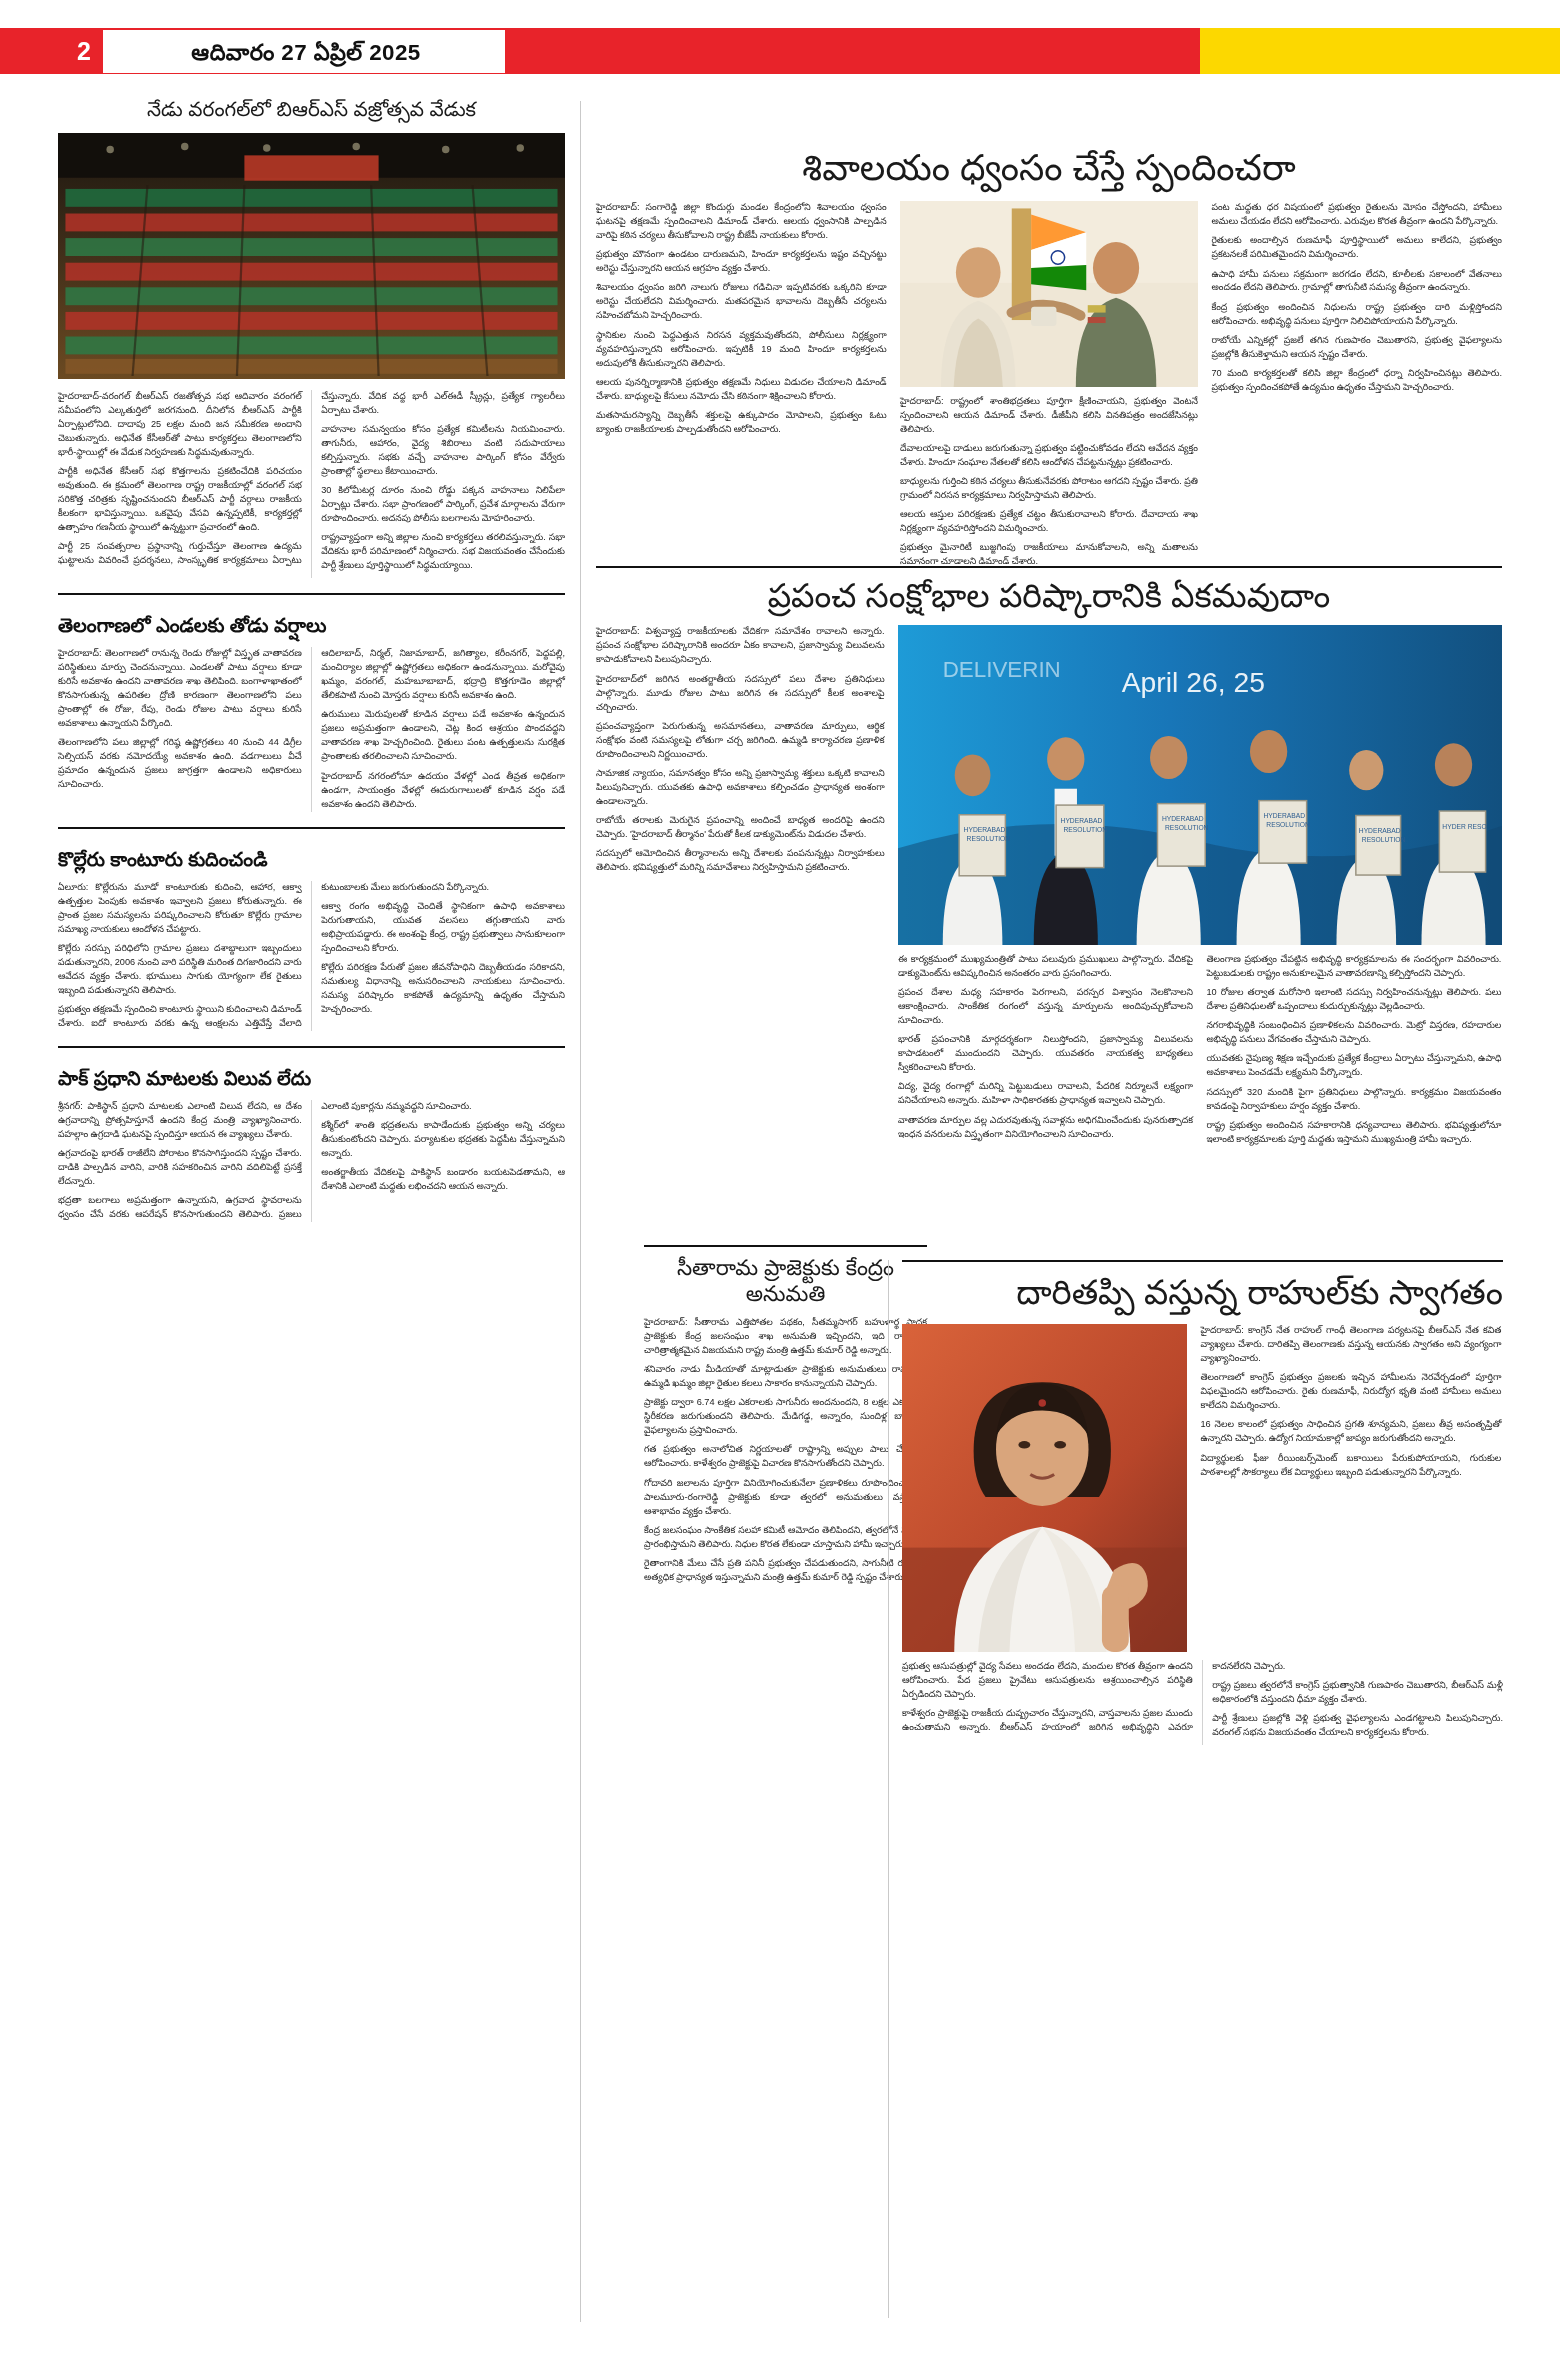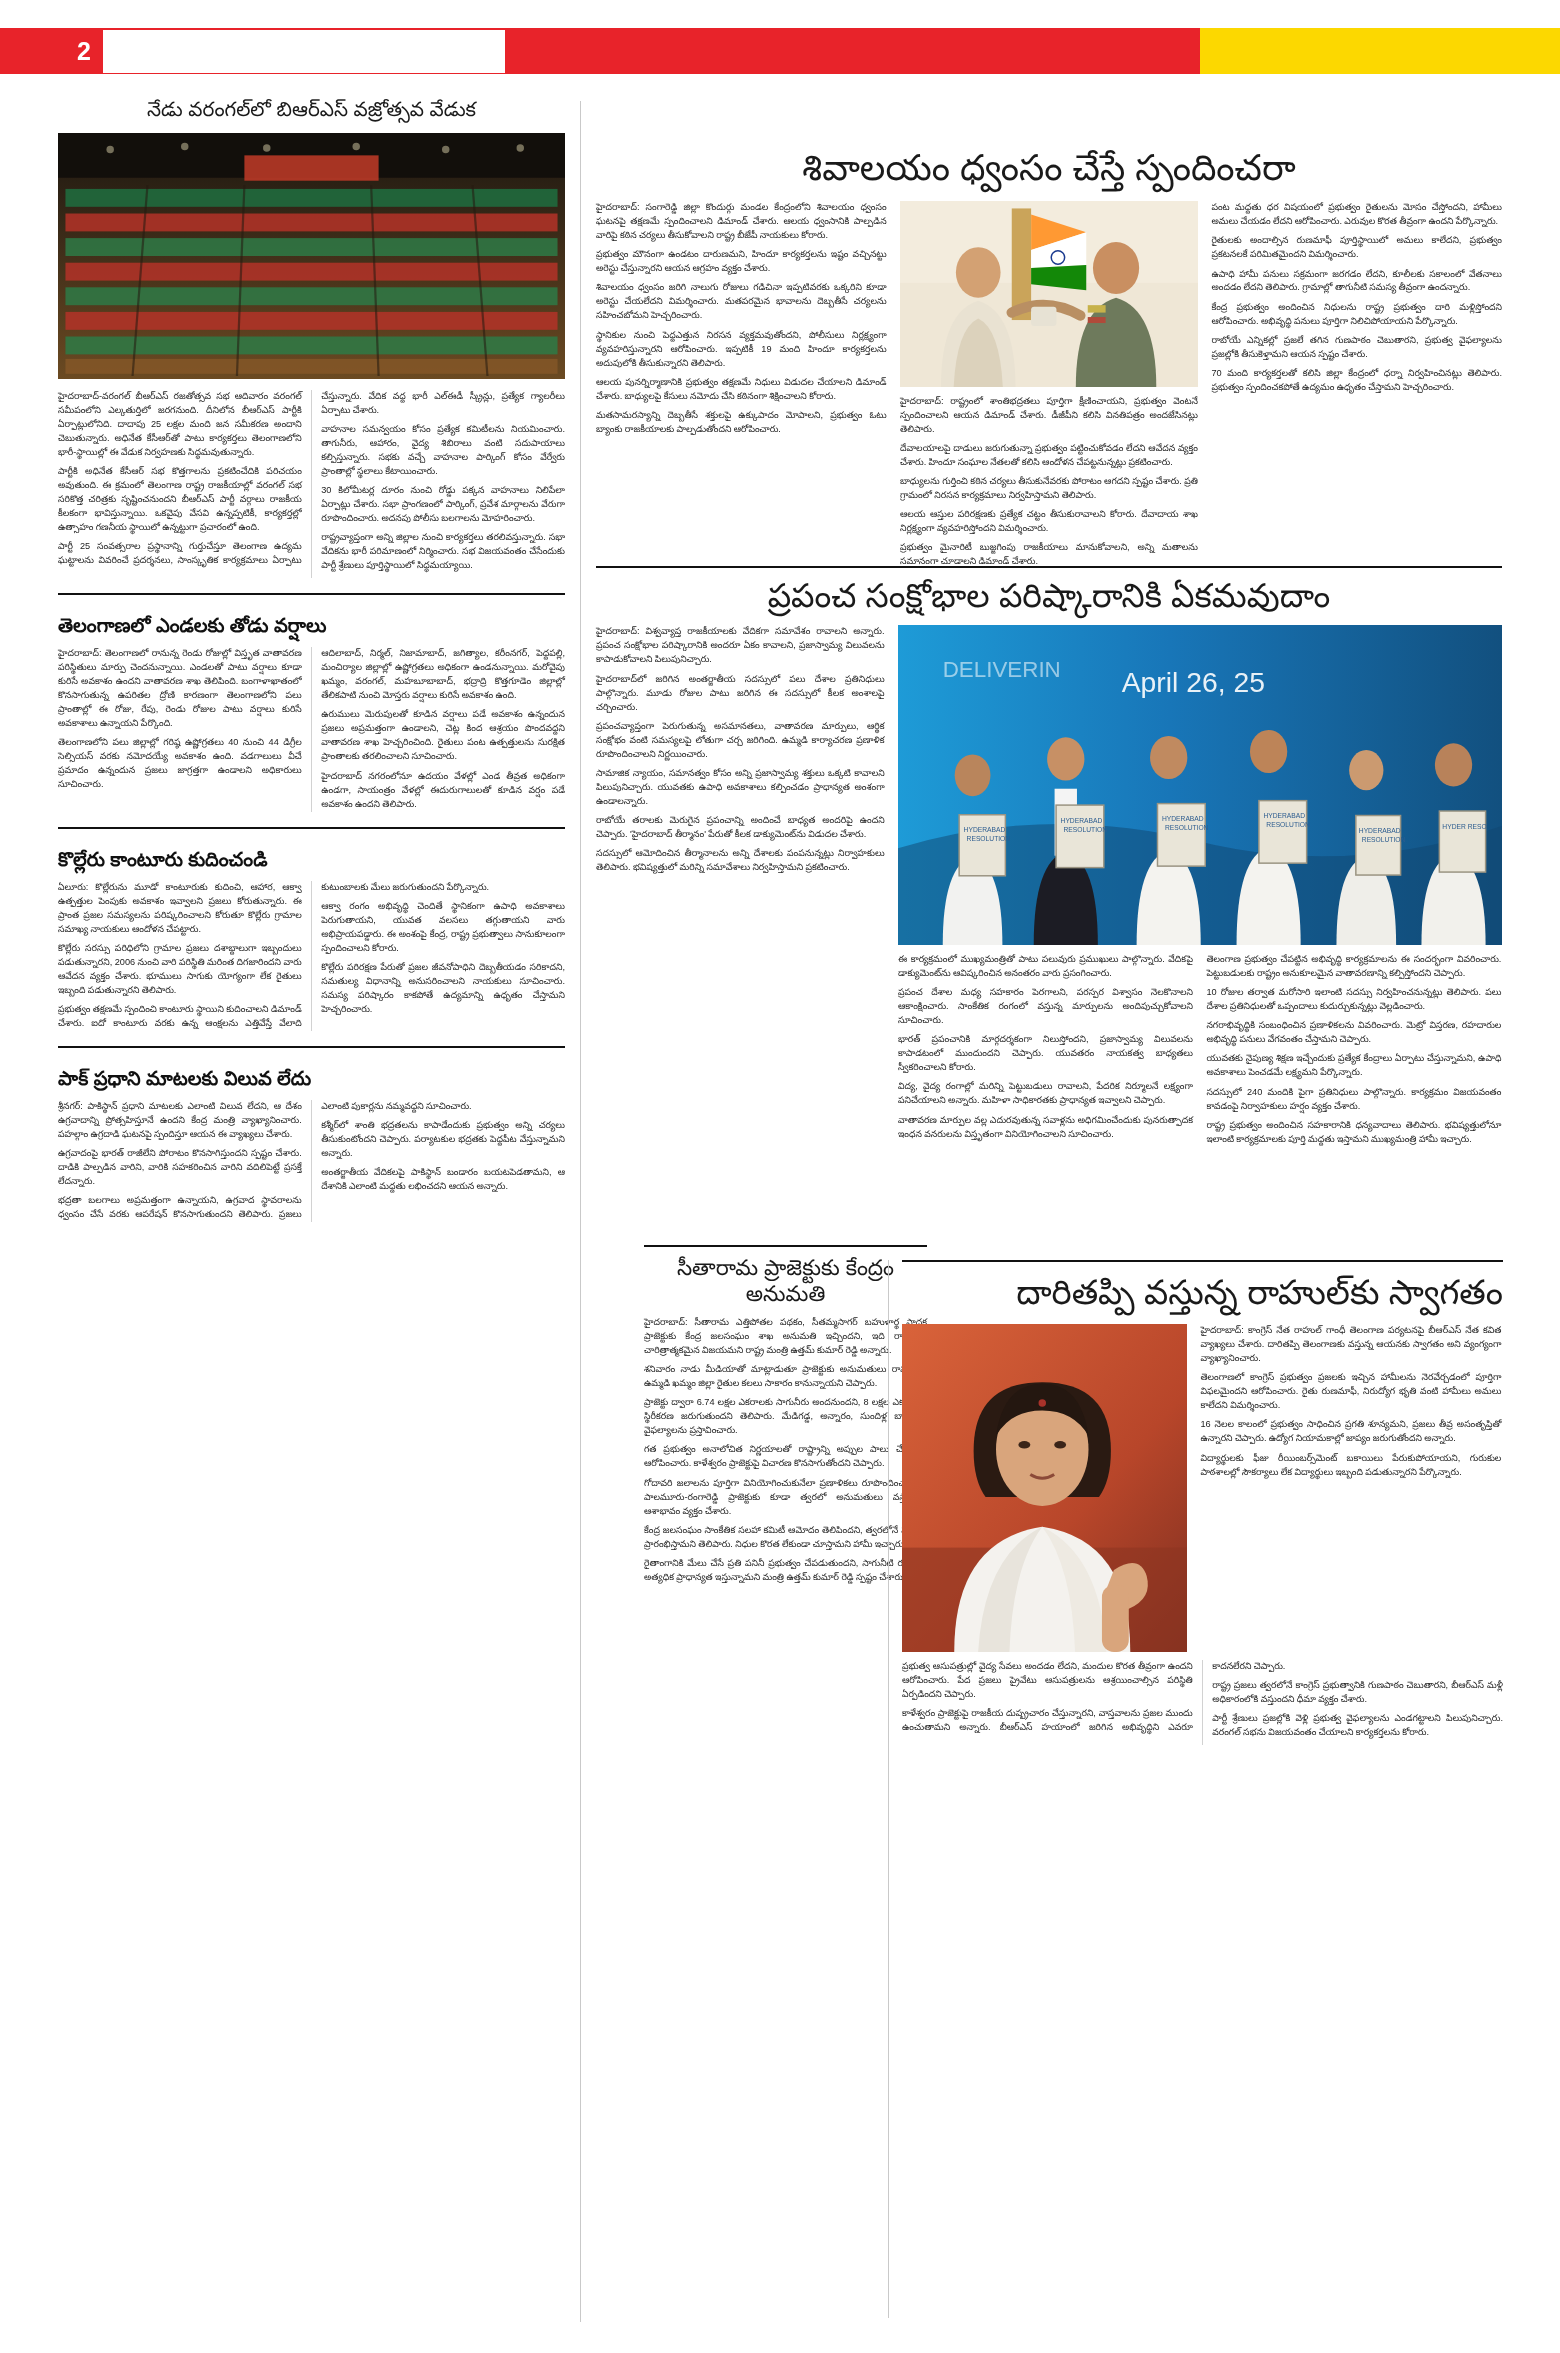--- a/index.html
+++ b/index.html
@@ -196,20 +196,21 @@
 </head>
 <body>
 
 <div class="page">
 
   <div class="masthead">
     <div class="mast-red"></div>
     <div class="mast-yellow"></div>
     <div class="mast-white"></div>
     <div class="mast-pageno">2</div>
+    <div class="mast-date">ఆదివారం 27 ఏప్రిల్ 2025</div>
   </div>
 
   <div id="col1">
 
     <div class="hl hl-1">నేడు వరంగల్‌లో బిఆర్‌ఎస్ వజ్రోత్సవ వేడుక</div>
 
     <div class="photo photo1">
       <svg class="imgph" viewBox="0 0 680 330" preserveAspectRatio="none" aria-hidden="true">
         <defs>
           <linearGradient id="gA" x1="0" y1="0" x2="0" y2="1">
@@ -428,21 +429,21 @@
             <p class="body-text">ప్రపంచ దేశాల మధ్య సహకారం పెరగాలని, పరస్పర విశ్వాసం నెలకొనాలని ఆకాంక్షించారు. సాంకేతిక రంగంలో వస్తున్న మార్పులను అందిపుచ్చుకోవాలని సూచించారు.</p>
             <p class="body-text">భారత్ ప్రపంచానికి మార్గదర్శకంగా నిలుస్తోందని, ప్రజాస్వామ్య విలువలను కాపాడటంలో ముందుందని చెప్పారు. యువతరం నాయకత్వ బాధ్యతలు స్వీకరించాలని కోరారు.</p>
             <p class="body-text">విద్య, వైద్య రంగాల్లో మరిన్ని పెట్టుబడులు రావాలని, పేదరిక నిర్మూలనే లక్ష్యంగా పనిచేయాలని అన్నారు. మహిళా సాధికారతకు ప్రాధాన్యత ఇవ్వాలని చెప్పారు.</p>
             <p class="body-text">వాతావరణ మార్పుల వల్ల ఎదురవుతున్న సవాళ్లను అధిగమించేందుకు పునరుత్పాదక ఇంధన వనరులను విస్తృతంగా వినియోగించాలని సూచించారు.</p>
           </div>
           <div style="width:295px">
             <p class="body-text">తెలంగాణ ప్రభుత్వం చేపట్టిన అభివృద్ధి కార్యక్రమాలను ఈ సందర్భంగా వివరించారు. పెట్టుబడులకు రాష్ట్రం అనుకూలమైన వాతావరణాన్ని కల్పిస్తోందని చెప్పారు.</p>
             <p class="body-text">10 రోజుల తర్వాత మరోసారి ఇలాంటి సదస్సు నిర్వహించనున్నట్లు తెలిపారు. పలు దేశాల ప్రతినిధులతో ఒప్పందాలు కుదుర్చుకున్నట్లు వెల్లడించారు.</p>
             <p class="body-text">నగరాభివృద్ధికి సంబంధించిన ప్రణాళికలను వివరించారు. మెట్రో విస్తరణ, రహదారుల అభివృద్ధి పనులు వేగవంతం చేస్తామని చెప్పారు.</p>
             <p class="body-text">యువతకు నైపుణ్య శిక్షణ ఇచ్చేందుకు ప్రత్యేక కేంద్రాలు ఏర్పాటు చేస్తున్నామని, ఉపాధి అవకాశాలు పెంచడమే లక్ష్యమని పేర్కొన్నారు.</p>
-            <p class="body-text">సదస్సులో 240 మందికి పైగా ప్రతినిధులు పాల్గొన్నారు. కార్యక్రమం విజయవంతం కావడంపై నిర్వాహకులు హర్షం వ్యక్తం చేశారు.</p>
+            <p class="body-text">సదస్సులో 320 మందికి పైగా ప్రతినిధులు పాల్గొన్నారు. కార్యక్రమం విజయవంతం కావడంపై నిర్వాహకులు హర్షం వ్యక్తం చేశారు.</p>
             <p class="body-text">రాష్ట్ర ప్రభుత్వం అందించిన సహకారానికి ధన్యవాదాలు తెలిపారు. భవిష్యత్తులోనూ ఇలాంటి కార్యక్రమాలకు పూర్తి మద్దతు ఇస్తామని ముఖ్యమంత్రి హామీ ఇచ్చారు.</p>
           </div>
         </div>
       </div>
     </div>
   </div>
 
   <div id="storyC">
     <div class="hl hl-main">సీతారామ ప్రాజెక్టుకు కేంద్రం అనుమతి</div>
     <div>

